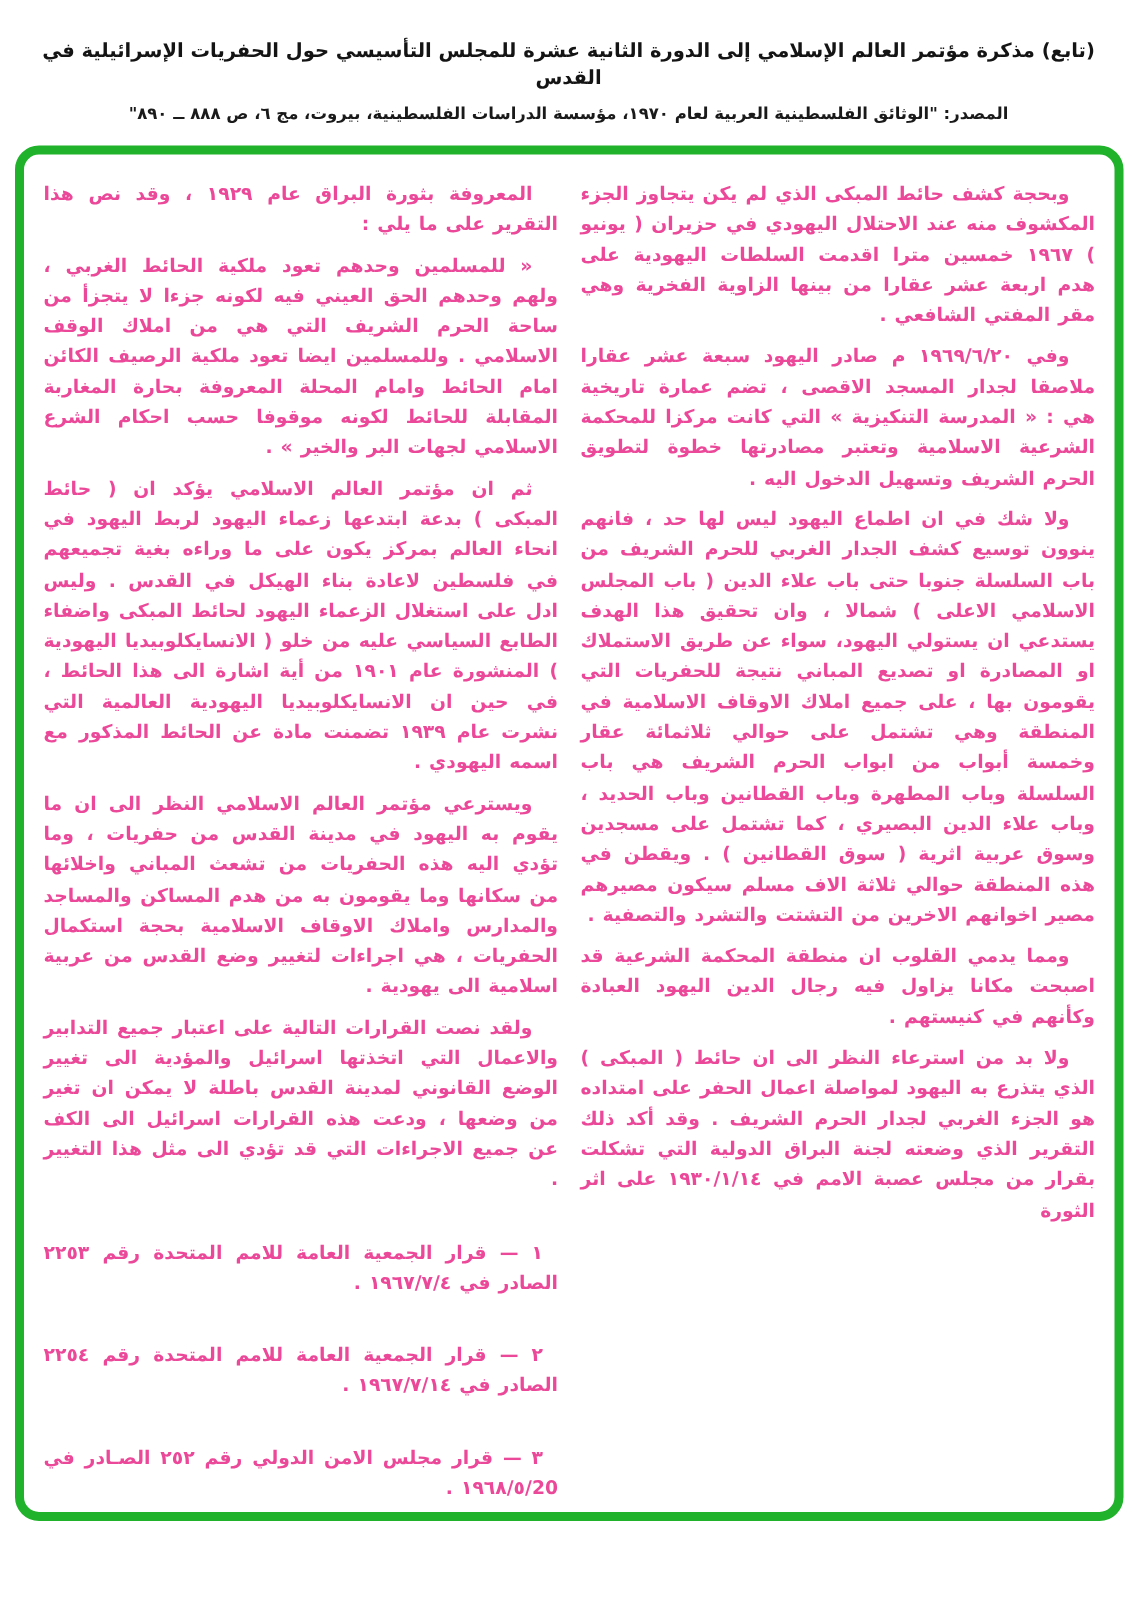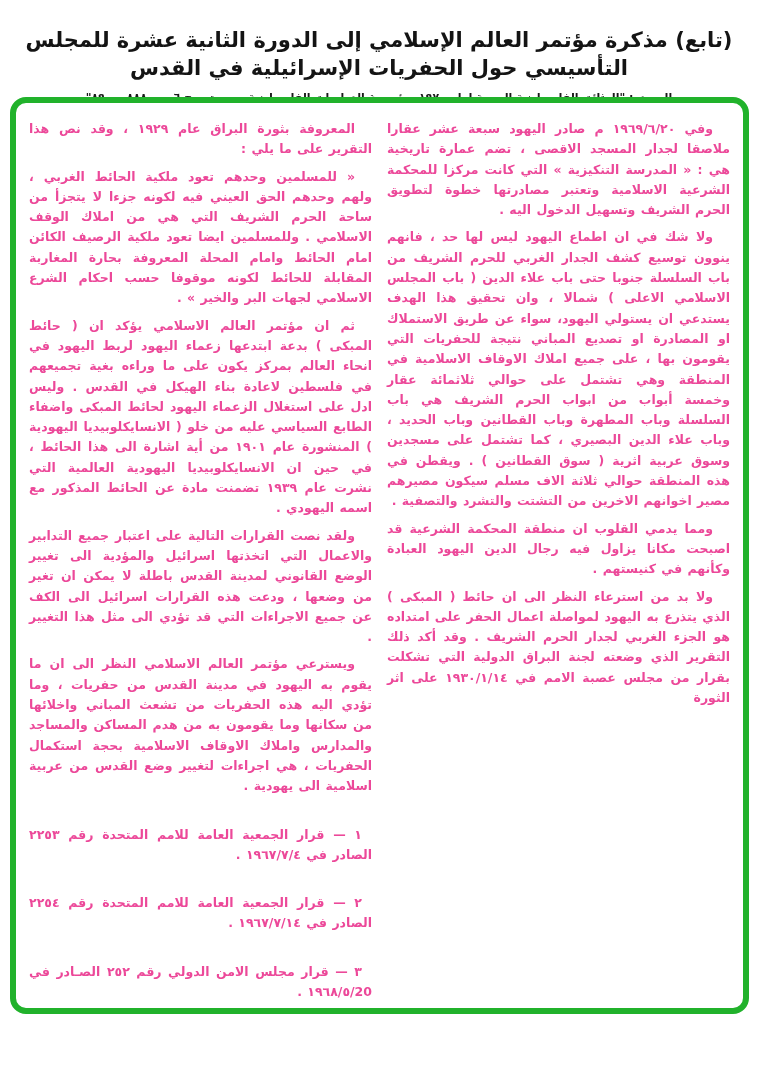--- a/index.html
+++ b/index.html
@@ -12,21 +12,21 @@
     font-family: "DejaVu Sans", sans-serif;
     color: #141414;
     overflow: hidden;
   }
   .header {
     direction: rtl;
     text-align: center;
     padding-top: 26px;
   }
   .doc-title {
-    font-size: 21px;
+    font-size: 13px;
     font-weight: 700;
     line-height: 1.35;
     padding: 0 14px;
   }
   .doc-source {
     font-size: 11px;
     font-weight: 700;
     margin-top: 8px;
     color: #1a1a1a;
   }
@@ -75,32 +75,33 @@
 
   <div class="header">
     <div class="doc-title">(تابع) مذكرة مؤتمر العالم الإسلامي إلى الدورة الثانية عشرة للمجلس التأسيسي حول الحفريات الإسرائيلية في القدس</div>
     <div class="doc-source">المصدر: "الوثائق الفلسطينية العربية لعام ١٩٧٠، مؤسسة الدراسات الفلسطينية، بيروت، مج ٦، ص ٨٨٨ ــ ٨٩٠"</div>
   </div>
 
   <div class="frame" style="border-color: rgb(33, 178, 43);">
     <div class="content">
 
       <div class="col">
+        <p>وبحجة كشف حائط المبكى الذي لم يكن يتجاوز الجزء المكشوف منه عند الاحتلال اليهودي في حزيران ( يونيو ) ١٩٦٧ خمسين مترا اقدمت السلطات اليهودية على هدم اربعة عشر عقارا من بينها الزاوية الفخرية وهي مقر المفتي الشافعي .</p>
         <p>وفي ١٩٦٩/٦/٢٠ م صادر اليهود سبعة عشر عقارا ملاصقا لجدار المسجد الاقصى ، تضم عمارة تاريخية هي : « المدرسة التنكيزية » التي كانت مركزا للمحكمة الشرعية الاسلامية وتعتبر مصادرتها خطوة لتطويق الحرم الشريف وتسهيل الدخول اليه .</p>
         <p>ولا شك في ان اطماع اليهود ليس لها حد ، فانهم ينوون توسيع كشف الجدار الغربي للحرم الشريف من باب السلسلة جنوبا حتى باب علاء الدين ( باب المجلس الاسلامي الاعلى ) شمالا ، وان تحقيق هذا الهدف يستدعي ان يستولي اليهود، سواء عن طريق الاستملاك او المصادرة او تصديع المباني نتيجة للحفريات التي يقومون بها ، على جميع املاك الاوقاف الاسلامية في المنطقة وهي تشتمل على حوالي ثلاثمائة عقار وخمسة أبواب من ابواب الحرم الشريف هي باب السلسلة وباب المطهرة وباب القطانين وباب الحديد ، وباب علاء الدين البصيري ، كما تشتمل على مسجدين وسوق عربية اثرية ( سوق القطانين ) . ويقطن في هذه المنطقة حوالي ثلاثة الاف مسلم سيكون مصيرهم مصير اخوانهم الاخرين من التشتت والتشرد والتصفية .</p>
         <p>ومما يدمي القلوب ان منطقة المحكمة الشرعية قد اصبحت مكانا يزاول فيه رجال الدين اليهود العبادة وكأنهم في كنيستهم .</p>
         <p>ولا بد من استرعاء النظر الى ان حائط ( المبكى ) الذي يتذرع به اليهود لمواصلة اعمال الحفر على امتداده هو الجزء الغربي لجدار الحرم الشريف . وقد أكد ذلك التقرير الذي وضعته لجنة البراق الدولية التي تشكلت بقرار من مجلس عصبة الامم في ١٩٣٠/١/١٤ على اثر الثورة</p>
       </div>
 
       <div class="col">
         <p>المعروفة بثورة البراق عام ١٩٢٩ ، وقد نص هذا التقرير على ما يلي :</p>
         <p>« للمسلمين وحدهم تعود ملكية الحائط الغربي ، ولهم وحدهم الحق العيني فيه لكونه جزءا لا يتجزأ من ساحة الحرم الشريف التي هي من املاك الوقف الاسلامي . وللمسلمين ايضا تعود ملكية الرصيف الكائن امام الحائط وامام المحلة المعروفة بحارة المغاربة المقابلة للحائط لكونه موقوفا حسب احكام الشرع الاسلامي لجهات البر والخير » .</p>
         <p>ثم ان مؤتمر العالم الاسلامي يؤكد ان ( حائط المبكى ) بدعة ابتدعها زعماء اليهود لربط اليهود في انحاء العالم بمركز يكون على ما وراءه بغية تجميعهم في فلسطين لاعادة بناء الهيكل في القدس . وليس ادل على استغلال الزعماء اليهود لحائط المبكى واضفاء الطابع السياسي عليه من خلو ( الانسايكلوبيديا اليهودية ) المنشورة عام ١٩٠١ من أية اشارة الى هذا الحائط ، في حين ان الانسايكلوبيديا اليهودية العالمية التي نشرت عام ١٩٣٩ تضمنت مادة عن الحائط المذكور مع اسمه اليهودي .</p>
+        <p>ويسترعي مؤتمر العالم الاسلامي النظر الى ان ما يقوم به اليهود في مدينة القدس من حفريات ، وما تؤدي اليه هذه الحفريات من تشعث المباني واخلائها من سكانها وما يقومون به من هدم المساكن والمساجد والمدارس واملاك الاوقاف الاسلامية بحجة استكمال الحفريات ، هي اجراءات لتغيير وضع القدس من عربية اسلامية الى يهودية .</p>
         <p>ولقد نصت القرارات التالية على اعتبار جميع التدابير والاعمال التي اتخذتها اسرائيل والمؤدية الى تغيير الوضع القانوني لمدينة القدس باطلة لا يمكن ان تغير من وضعها ، ودعت هذه القرارات اسرائيل الى الكف عن جميع الاجراءات التي قد تؤدي الى مثل هذا التغيير .</p>
-        <p>ويسترعي مؤتمر العالم الاسلامي النظر الى ان ما يقوم به اليهود في مدينة القدس من حفريات ، وما تؤدي اليه هذه الحفريات من تشعث المباني واخلائها من سكانها وما يقومون به من هدم المساكن والمساجد والمدارس واملاك الاوقاف الاسلامية بحجة استكمال الحفريات ، هي اجراءات لتغيير وضع القدس من عربية اسلامية الى يهودية .</p>
         <p class="resolution">١ — قرار الجمعية العامة للامم المتحدة رقم ٢٢٥٣ الصادر في ١٩٦٧/٧/٤ .</p>
         <p class="resolution">٢ — قرار الجمعية العامة للامم المتحدة رقم ٢٢٥٤ الصادر في ١٩٦٧/٧/١٤ .</p>
         <p class="resolution">٣ — قرار مجلس الامن الدولي رقم ٢٥٢ الصـادر في ١٩٦٨/٥/20 .</p>
       </div>
 
     </div>
   </div>
 
 </div>
 

